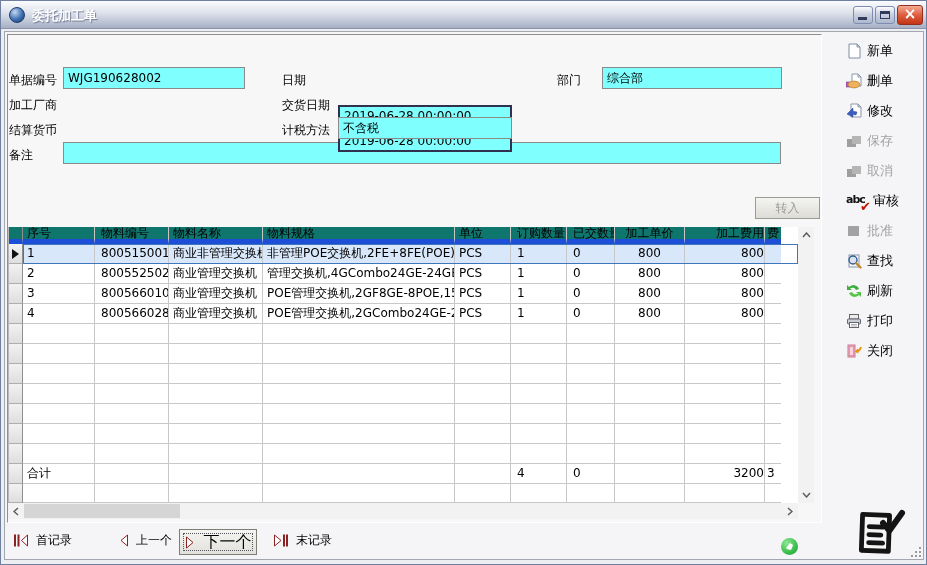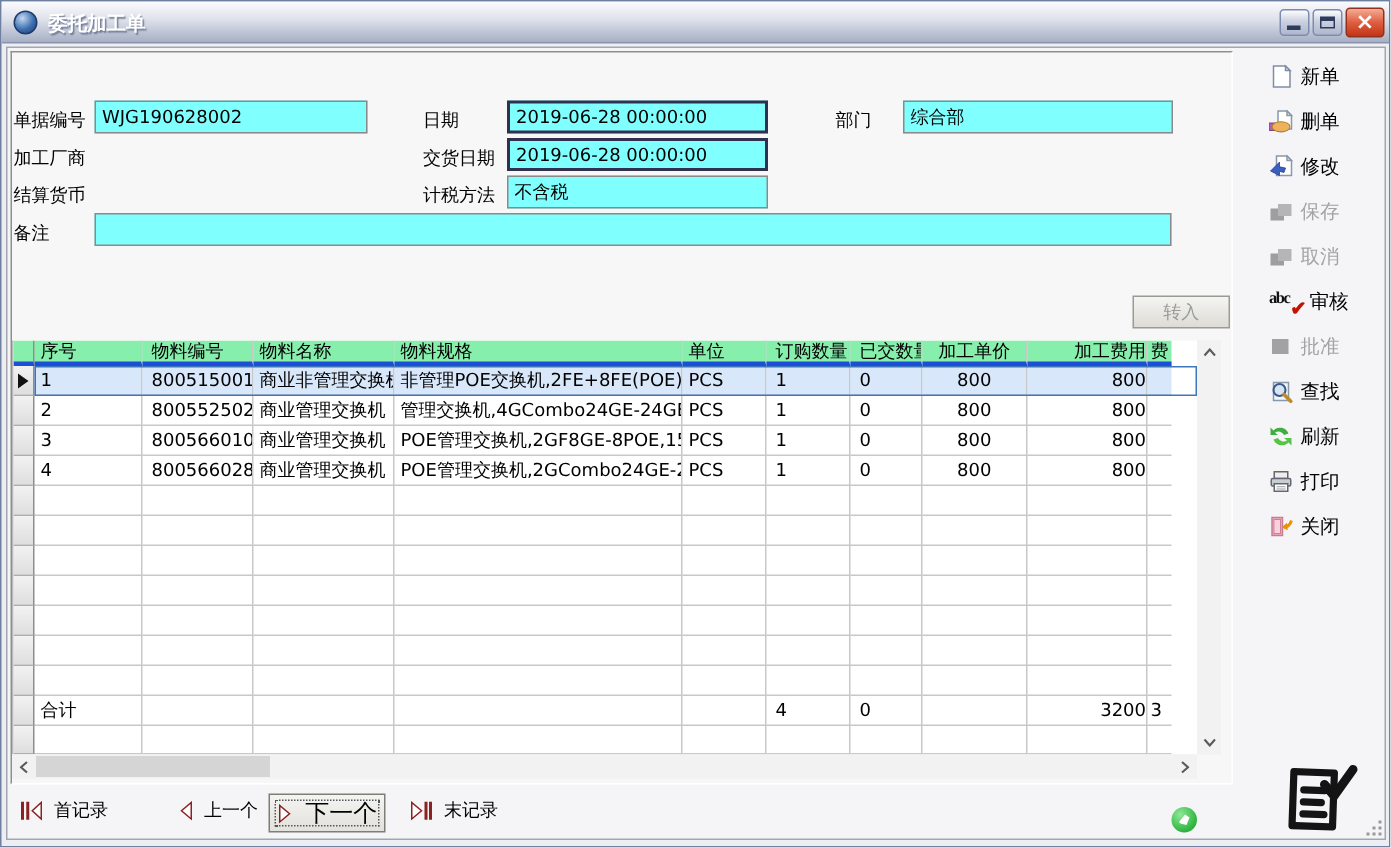--- a/index.html
+++ b/index.html
@@ -29,35 +29,35 @@
   
   .frame { position:absolute; left:3px; top:30px; width:920px; height:529px;
     background:#F5F5F7; border:1px solid #A2A6AF; }
   .mainpanel { position:absolute; left:6px; top:33px; width:815px; height:489px;
     background:#F7F7F8; border:1px solid; border-color:#8F8F8F #FFFFFF #FFFFFF #8F8F8F; }
 
   
   .flabel { position:absolute; font-size:12px; color:#000; white-space:nowrap; }
   .finput { position:absolute; height:22px; background:#80FFFF; border:1px solid #8A8A8A;
     font-family:"DejaVu Sans", sans-serif; font-size:12px; color:#000; padding:0 4px; }
-  .finput.dark { border:2px solid #30304F; }
+  .finput.dark { border:2px solid #30304F;margin-top:38px; }
 
   .transfer-btn { position:absolute; left:754px; top:196px; width:65px; height:22px;
     background:linear-gradient(#F4F4F2,#DDDCD6); border:1px solid #9B9B93;
     color:#9A9A96; font-size:12px; text-align:center; line-height:20px; }
 
   
   .grid { position:absolute; left:7px; top:226px; width:790px; height:276px;
     background:#FFFFFF; border-left:1px solid #B9B9B9; overflow:hidden; }
   .grow { display:flex; height:20px; position:relative; }
   .grow.hdr { height:17px; }
   .grow.part { height:19px; }
   .gc { height:100%; border-right:1px solid #C8C8C8; border-bottom:1px solid #C8C8C8;
     overflow:hidden; white-space:nowrap; line-height:18px; padding-left:4px; font-size:12px; }
-  .hdr .gc { line-height:15px; background:#86efac; border-bottom:3px solid #1d4ed8; }
+  .hdr .gc { line-height:15px; background:#0f766e; border-bottom:5px solid #1d4ed8;font-family:Liberation Mono, monospace; }
   .csel { width:14px; padding:0; background:linear-gradient(#F2F2F2,#DEDEDE);
     border-right:1px solid #8E8E8E; border-bottom:1px solid #ADADAD; position:relative; }
   .c0{width:72px;} .c1{width:74px; padding-left:6px;} .c2{width:94px;} .c3{width:192px;}
   .c4{width:56px;} .c5{width:56px; padding-left:6px;} .c6{width:48px; padding-left:6px;}
   .c7{width:70px; text-align:center; padding-left:0;}
   .c8{width:80px; text-align:right; padding-left:0;}
   .c9{width:16px; border-right:none; padding-left:2px;}
   .grow.sel .gc:not(.csel) { background:#D8E7F9; }
   .grow.sel::after { content:""; position:absolute; left:14px; right:0; top:0; bottom:0;
     border:1px solid #3E76BB; pointer-events:none; }
@@ -75,21 +75,21 @@
   
   .nav-item { position:absolute; display:flex; align-items:center; gap:7px; font-size:12px; }
   .next-btn { position:absolute; left:178px; top:528px; width:78px; height:26px;
     background:linear-gradient(#F4F4F2,#E2E1DB); border:1px solid #7E7E76;
     display:flex; align-items:center; justify-content:center; gap:7px; font-size:16px; }
   .next-btn::after { content:""; position:absolute; left:3px; right:3px; top:3px; bottom:3px;
     border:1px dotted #55555E; }
 
   
   .side-btn { position:absolute; left:845px; height:20px; display:flex; align-items:center;
-    gap:5px; font-size:13px; cursor:default;font-family:Liberation Serif, serif; }
+    gap:5px; font-size:13px; cursor:default; }
   .side-btn.disabled { color:#A3A3A3; }
   .abc-ic { position:relative; width:22px; height:16px; display:inline-block; }
   .abc-ic b { position:absolute; left:0; top:0; font-size:11px; letter-spacing:-1px; color:#111; }
   .abc-ic i { position:absolute; right:-3px; bottom:-5px; font-style:normal; color:#C41200;
     font-size:13px; font-weight:bold; }
 
   
   .status-green { position:absolute; left:780px; top:537px; width:17px; height:17px; border-radius:50%;
     background:radial-gradient(circle at 35% 30%, #8FE897, #34B845 65%, #22963A); }
   .status-green svg { position:absolute; left:3px; top:3px; }

